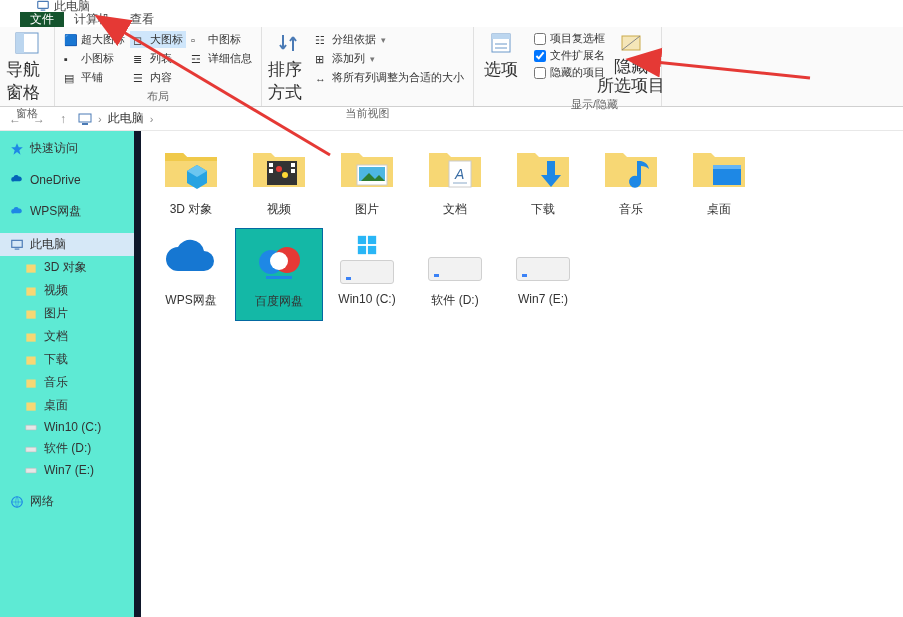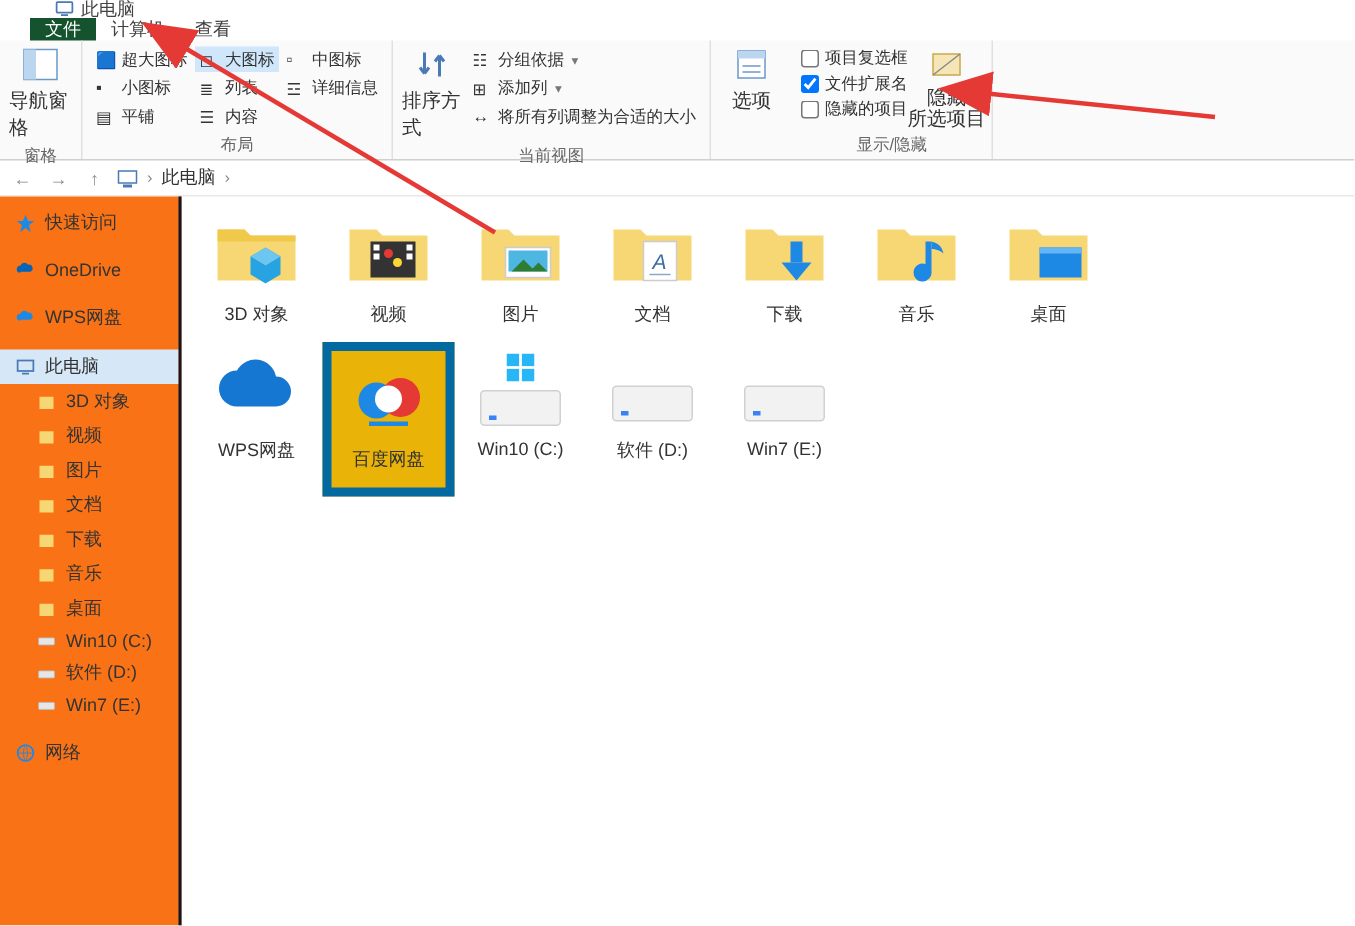--- a/index.html
+++ b/index.html
@@ -18,48 +18,48 @@
   
   .ribbon { display:flex; border-bottom:1px solid #d0d0d0; background:#fafafa; height:80px; }
   .group  { border-right:1px solid #e0e0e0; display:flex; flex-direction:column; align-items:center; justify-content:space-between; padding:4px 6px 2px; min-width:50px; }
   .group-body { flex:1; display:flex; align-items:flex-start; gap:2px; }
   .group-label { font-size:11px; color:#666; padding-top:2px; }
   .col { display:flex; flex-direction:column; gap:2px; }
   .rb-btn { display:flex; align-items:center; gap:3px; padding:1px 3px; font-size:11px; color:#333; white-space:nowrap; }
   .rb-btn.sel { background:#cfe6fb; }
   .rb-check { display:flex; align-items:center; gap:4px; font-size:11px; color:#333; }
   .rb-check input { width:12px; height:12px; }
-  .big-btn { display:flex; flex-direction:column; align-items:center; gap:3px; font-size:13px; color:#333; width:42px; }
+  .big-btn { display:flex; flex-direction:column; align-items:center; gap:3px; font-size:17px; color:#333; width:42px; }
   .big-btn .bi { width:26px; height:24px; display:flex; align-items:center; justify-content:center; }
   .drop { font-size:9px; color:#777; margin-left:2px; }
   .sq { width:14px; height:12px; background:#fff; border:1px solid #7aa7d0; display:inline-block; }
   .mini-ico { width:14px; height:12px; display:inline-block; }
 
   
   .pathbar { display:flex; align-items:center; height:24px; border-bottom:1px solid #e8e8e8; padding:0 6px; gap:6px; }
   .pbtn { width:18px; height:18px; display:flex; align-items:center; justify-content:center; color:#888; }
   .crumb { font-size:12px; color:#333; }
   .sep   { color:#888; font-size:11px; }
 
   
   .main { display:flex; height: calc(617px - 15px - 12px - 80px - 24px); }
-  .sidebar { width:121px; background:#f97316; border-right:2px solid #0f172a; padding-top:6px; overflow:hidden; }
+  .sidebar { width:141px; background:#5eead4; border-right:7px solid #0f172a; padding-top:6px; overflow:hidden; }
   .sb-item { display:flex; align-items:center; gap:6px; padding:3px 6px 3px 10px; font-size:12px; color:#333; }
   .sb-item.indent { padding-left:24px; }
   .sb-item.sel { background:#d6e8f7; }
   .sb-item svg { width:14px; height:14px; flex:none; }
   .sb-spacer { height:10px; }
 
   .content { flex:1; padding:6px 6px 6px 6px; overflow:auto; }
   .section-head { font-size:12px; color:#4477aa; padding:2px 0 6px 4px; }
   .section-head .car { font-size:10px; margin-right:2px; }
 
   .grid { display:flex; flex-wrap:wrap; gap:0px; }
   .tile { width:88px; display:flex; flex-direction:column; align-items:center; gap:8px; padding:6px 0 10px; }
-  .tile.sel { background:#eab308; border:6px solid #0369a1; }
+  .tile.sel { background:#14b8a6; border:1px solid #0369a1; }
   .tile .ic { width:58px; height:50px; display:flex; align-items:center; justify-content:center; }
   .tile .lbl { font-size:12px; color:#333; text-align:center; }
 
   
   .anno { position:absolute; z-index:50; pointer-events:none; }
 
   
   .folder-svg { width:56px; height:46px; }
   .drive-box { width:54px; height:24px; background:#f2f2f2; border:1px solid #d0d0d0; border-radius:3px; position:relative; }
   .drive-light { position:absolute; bottom:3px; left:5px; width:5px; height:3px; background:#3b82f6; }

